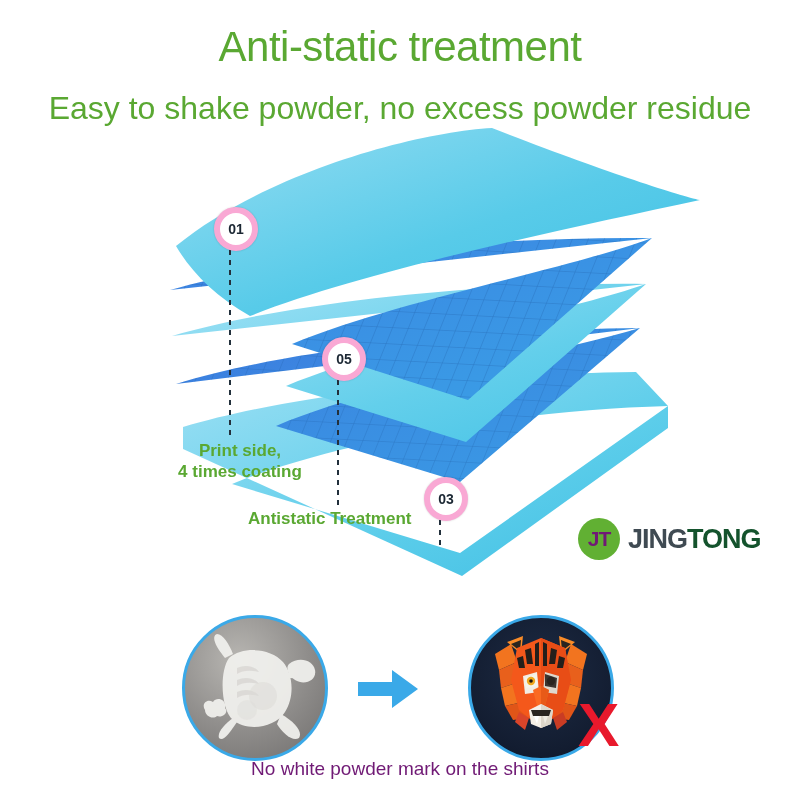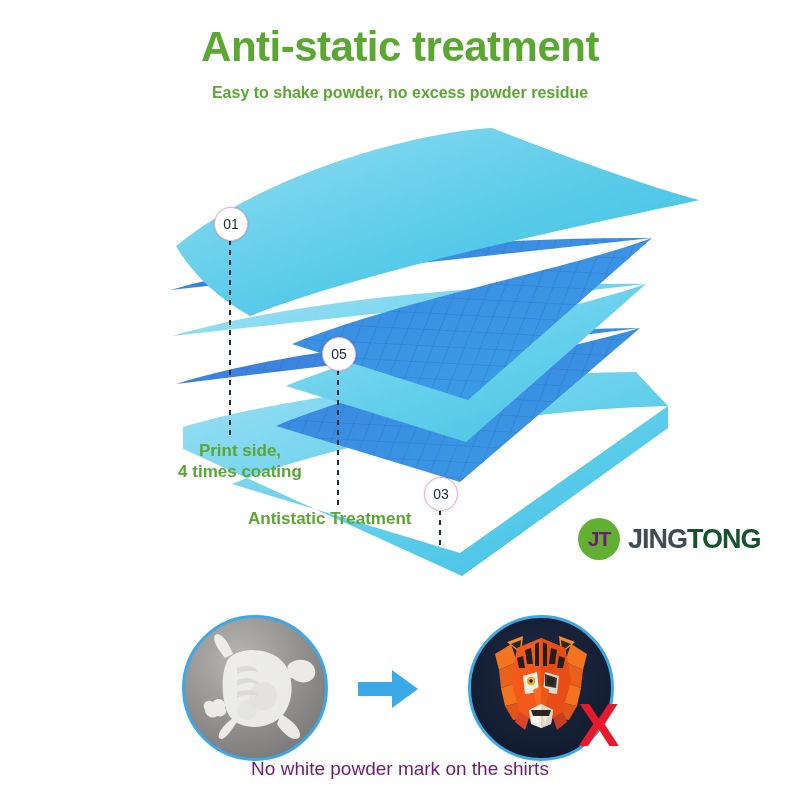--- a/index.html
+++ b/index.html
@@ -8,37 +8,37 @@
     background:#ffffff;
     font-family:"Liberation Sans", sans-serif;
     overflow:hidden;
     position:relative;
   }
   #root{position:relative;width:800px;height:800px;}
 
   
   .header{position:absolute;left:0;top:0;width:800px;text-align:center;}
   .title{
-    font-size:42px;font-weight:bold;color:#5aa832;
+    font-size:42px;font-weight:normal;color:#5aa832;
     letter-spacing:-0.5px;line-height:1;margin-top:26px;
   }
   .subtitle{
-    font-size:16px;color:#5aa832;line-height:1;margin-top:17px;font-weight:bold;
+    font-size:32px;color:#5aa832;line-height:1;margin-top:24px;
   }
 
   
   .layers{position:absolute;left:0;top:110px;width:800px;height:470px;}
   .layers svg{display:block;}
 
   
   .callout{
     position:absolute;width:32px;height:32px;border-radius:50%;
-    background:#ffffff;border:1px solid #f9a8d4;
+    background:#ffffff;border:6px solid #f9a8d4;
     display:flex;align-items:center;justify-content:center;
-    font-size:14px;color:#1b2733;font-weight:normal;
+    font-size:14px;color:#1b2733;font-weight:bold;
     box-shadow:0 0 2px rgba(0,0,0,.18);
   }
   #c01{left:214px;top:207px;}
   #c02{left:322px;top:337px;}
   #c03{left:424px;top:477px;}
 
   
   .leader{
     position:absolute;color:#5aa832;font-size:17px;font-weight:bold;
     line-height:1.25;white-space:pre;

